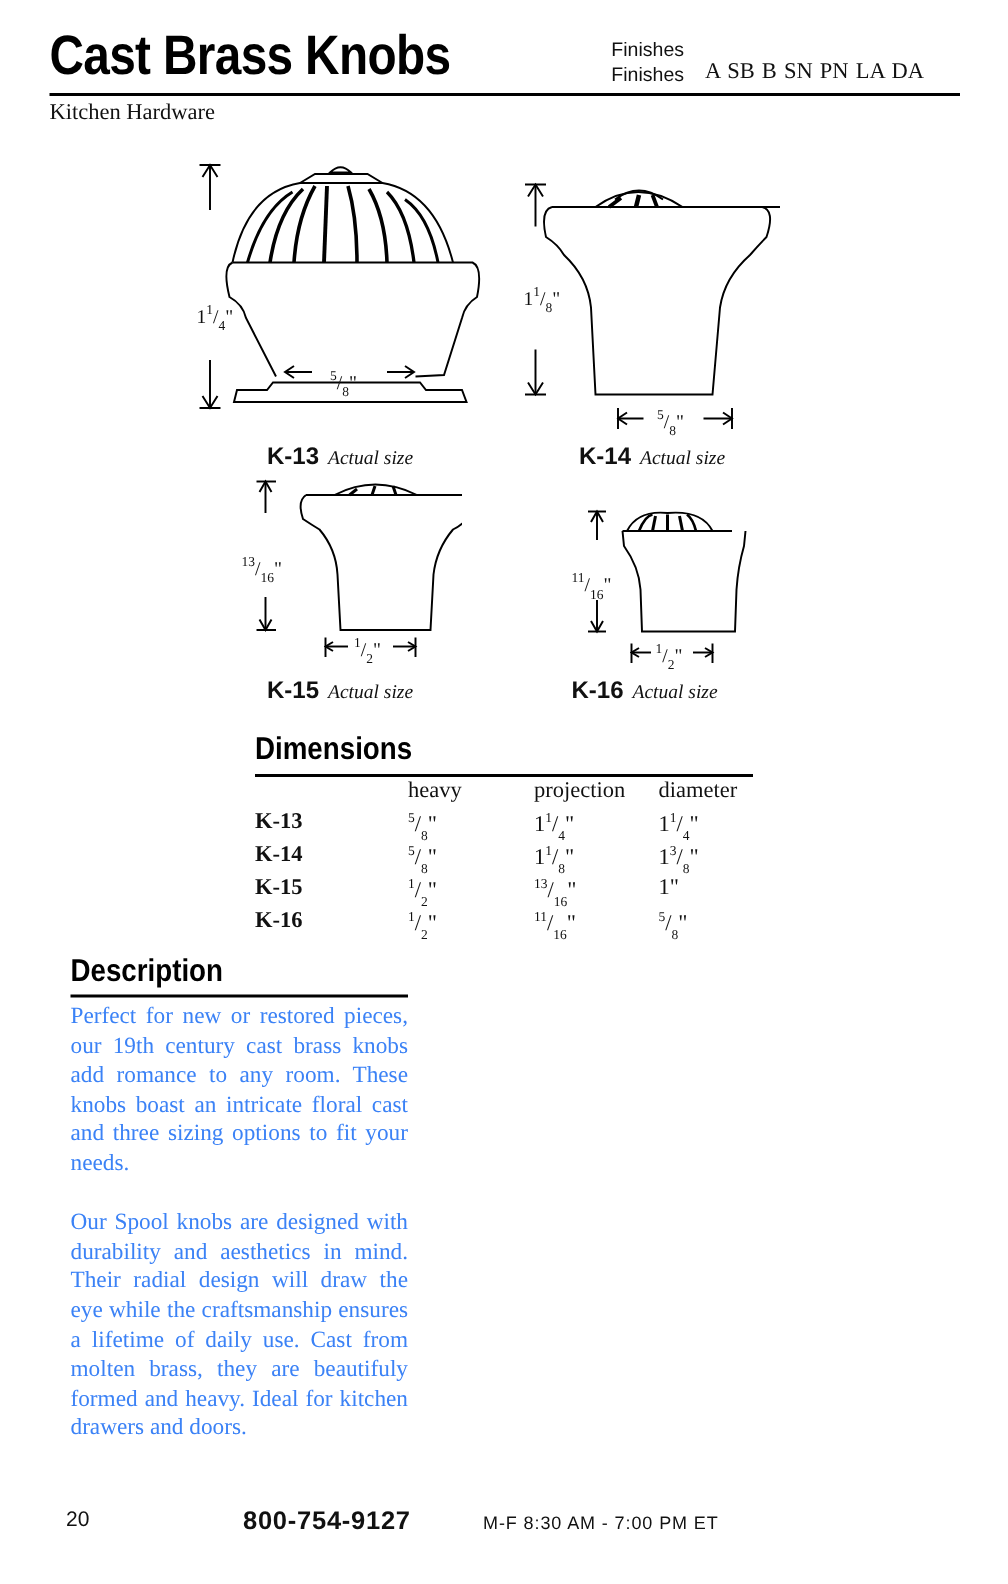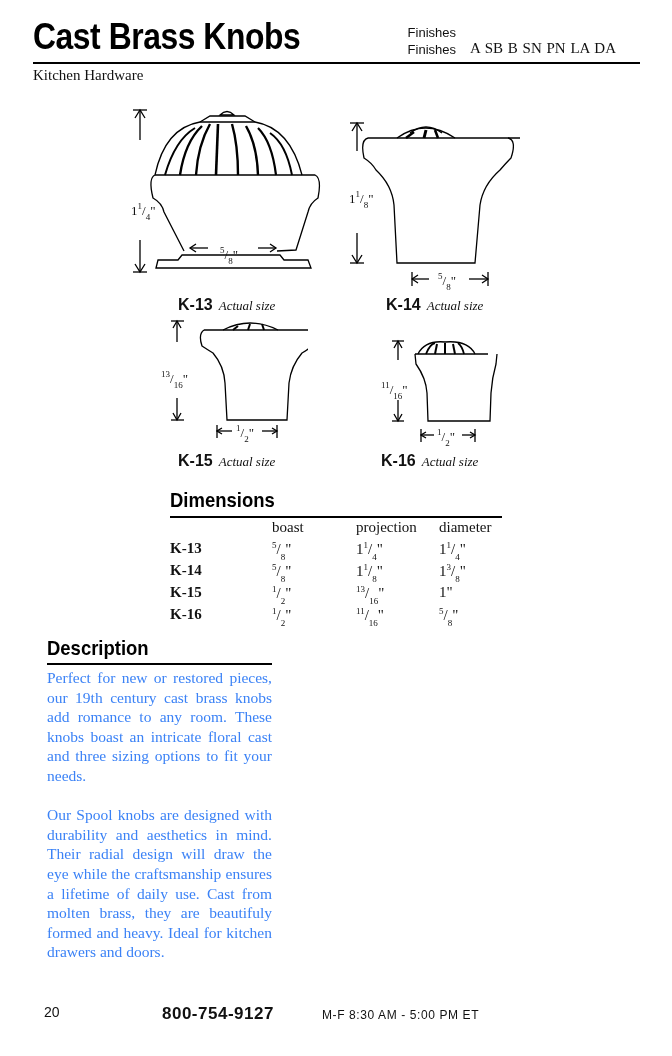--- a/index.html
+++ b/index.html
@@ -255,21 +255,21 @@
 <div class="abs caption" style="left:381px; top:452px;">
   <span class="code">K-16</span><span class="note">Actual size</span>
 </div>
 
 <div class="abs h2" style="left:170px; top:488px;">Dimensions</div>
 <div class="abs dim-rule"></div>
 <table class="abs dims">
   <tbody>
       <tr>
     <th></th>
-    <th class="c1">boast</th>
+    <th class="c1">heavy</th>
     <th class="c2">projection</th>
     <th class="c3">diameter</th>
   </tr>
   <tr>
     <td class="code">K-13</td>
     <td class="dfrac"><span></span><sup>5</sup><span>/</span><sub>8</sub><span>"</span></td>
     <td class="dfrac"><span>1</span><sup>1</sup><span>/</span><sub>4</sub><span>"</span></td>
     <td class="dfrac"><span>1</span><sup>1</sup><span>/</span><sub>4</sub><span>"</span></td>
   </tr>
   <tr>
@@ -295,13 +295,13 @@
 
 <div class="abs h2" style="left:47px; top:636px;">Description</div>
 <div class="abs desc-rule"></div>
 <div class="abs desc">
   <p>Perfect for new or restored pieces, our 19th century cast brass knobs add romance to any room. These knobs boast an intricate floral cast and three sizing options to fit your needs.</p>
   <p>Our Spool knobs are designed with durability and aesthetics in mind. Their radial design will draw the eye while the craftsmanship ensures a lifetime of daily use. Cast from molten brass, they are beautifuly formed and heavy. Ideal for kitchen drawers and doors.</p>
 </div>
 
 <div class="abs pagenum">20</div>
 <div class="abs phone">800-754-9127</div>
-<div class="abs hours">M-F 8:30 AM - 5:00 PM ET</div>
+<div class="abs hours">M-F 8:30 AM - 7:00 PM ET</div>
 
 </body></html>

